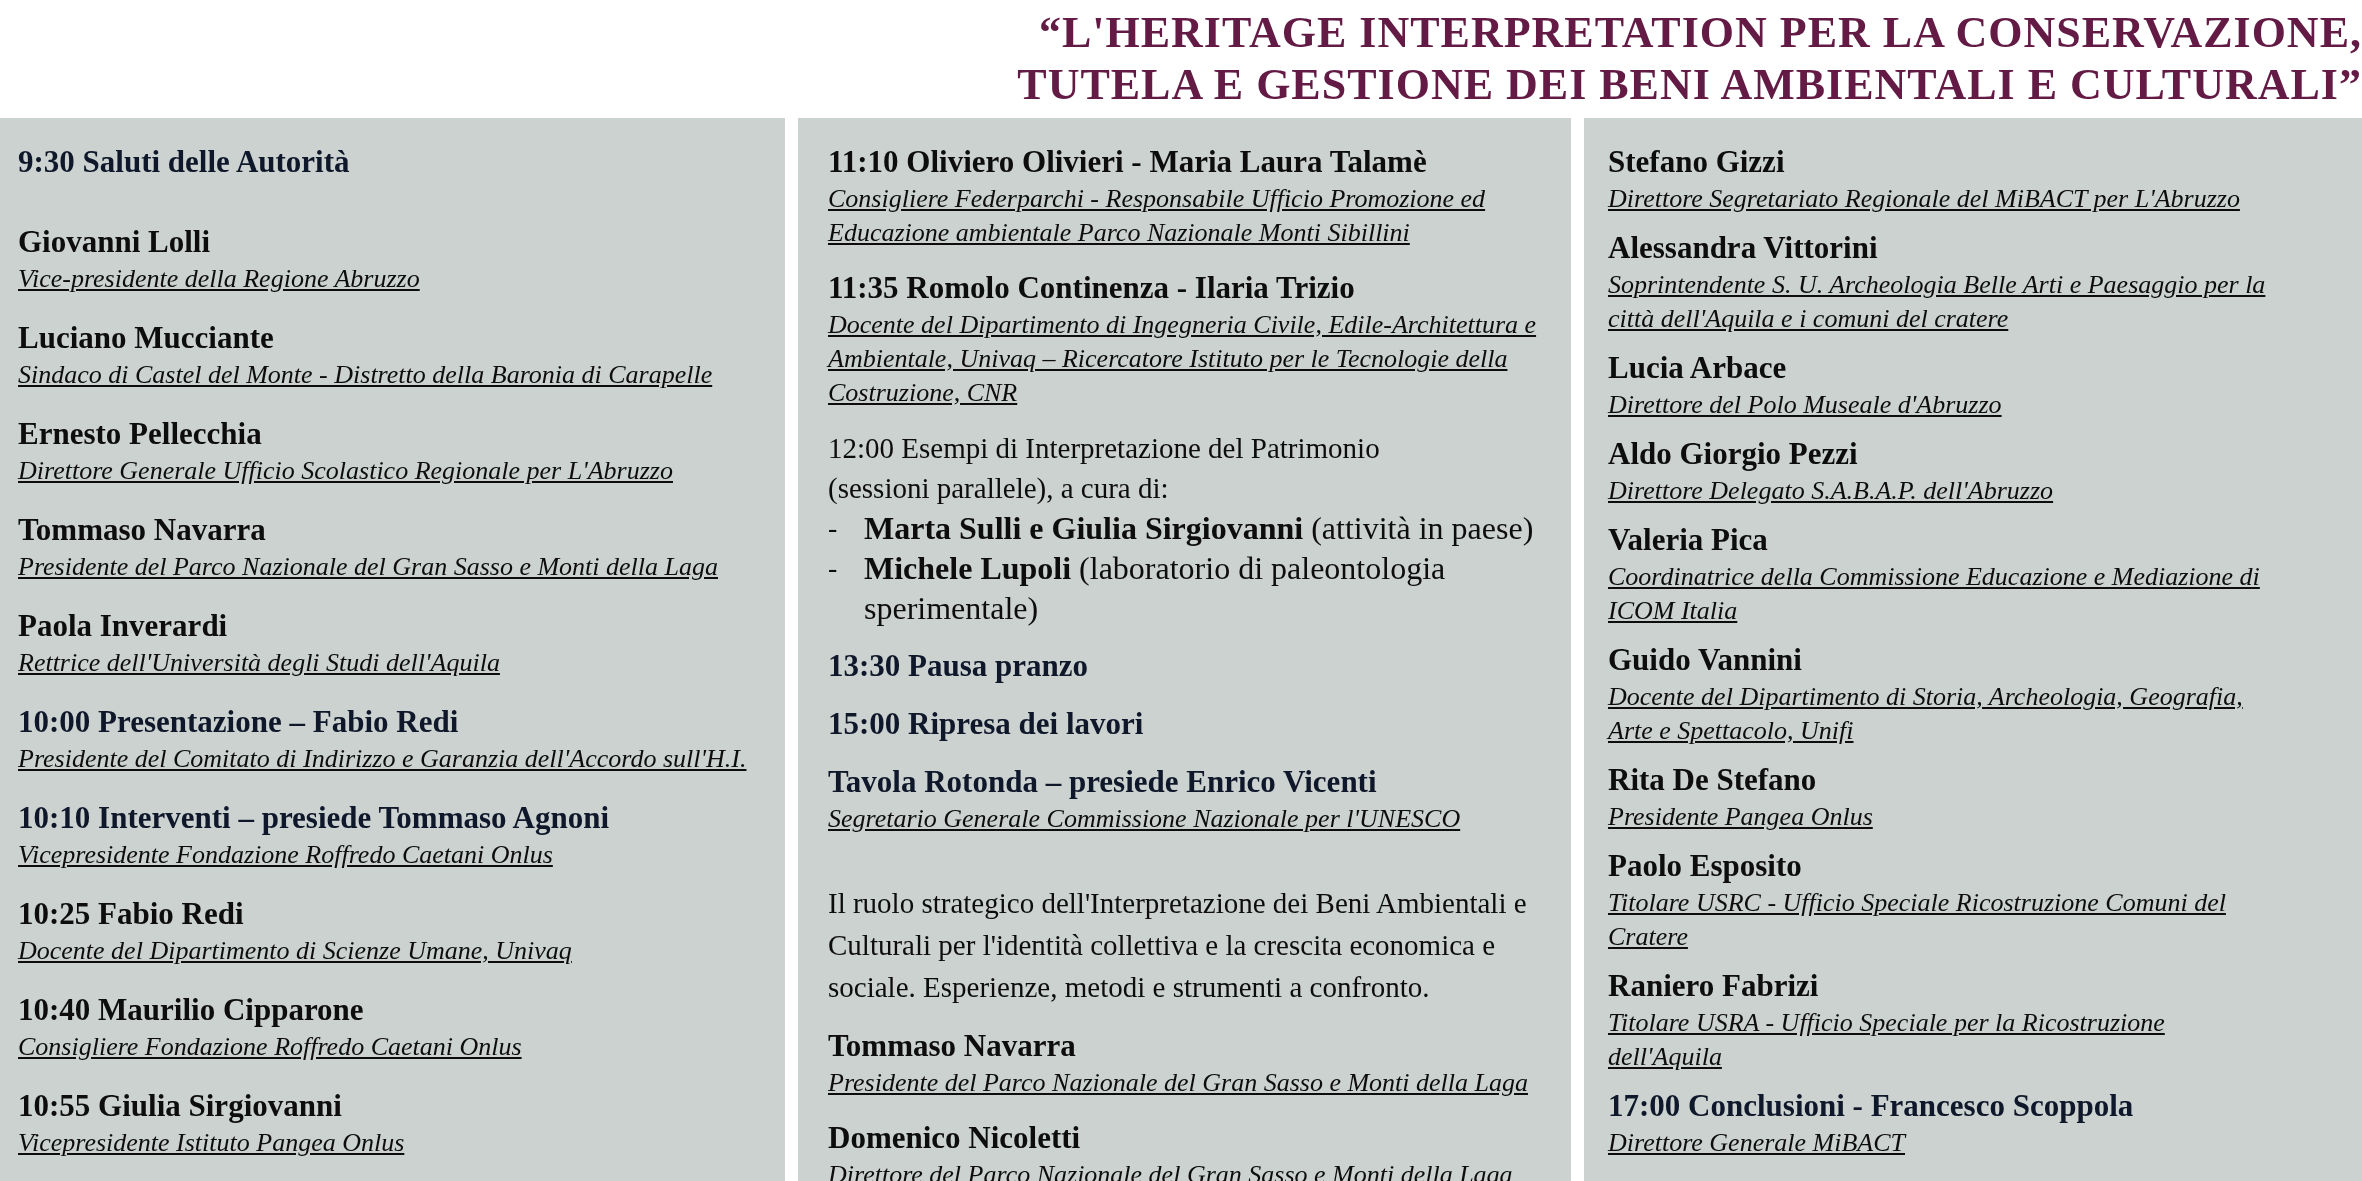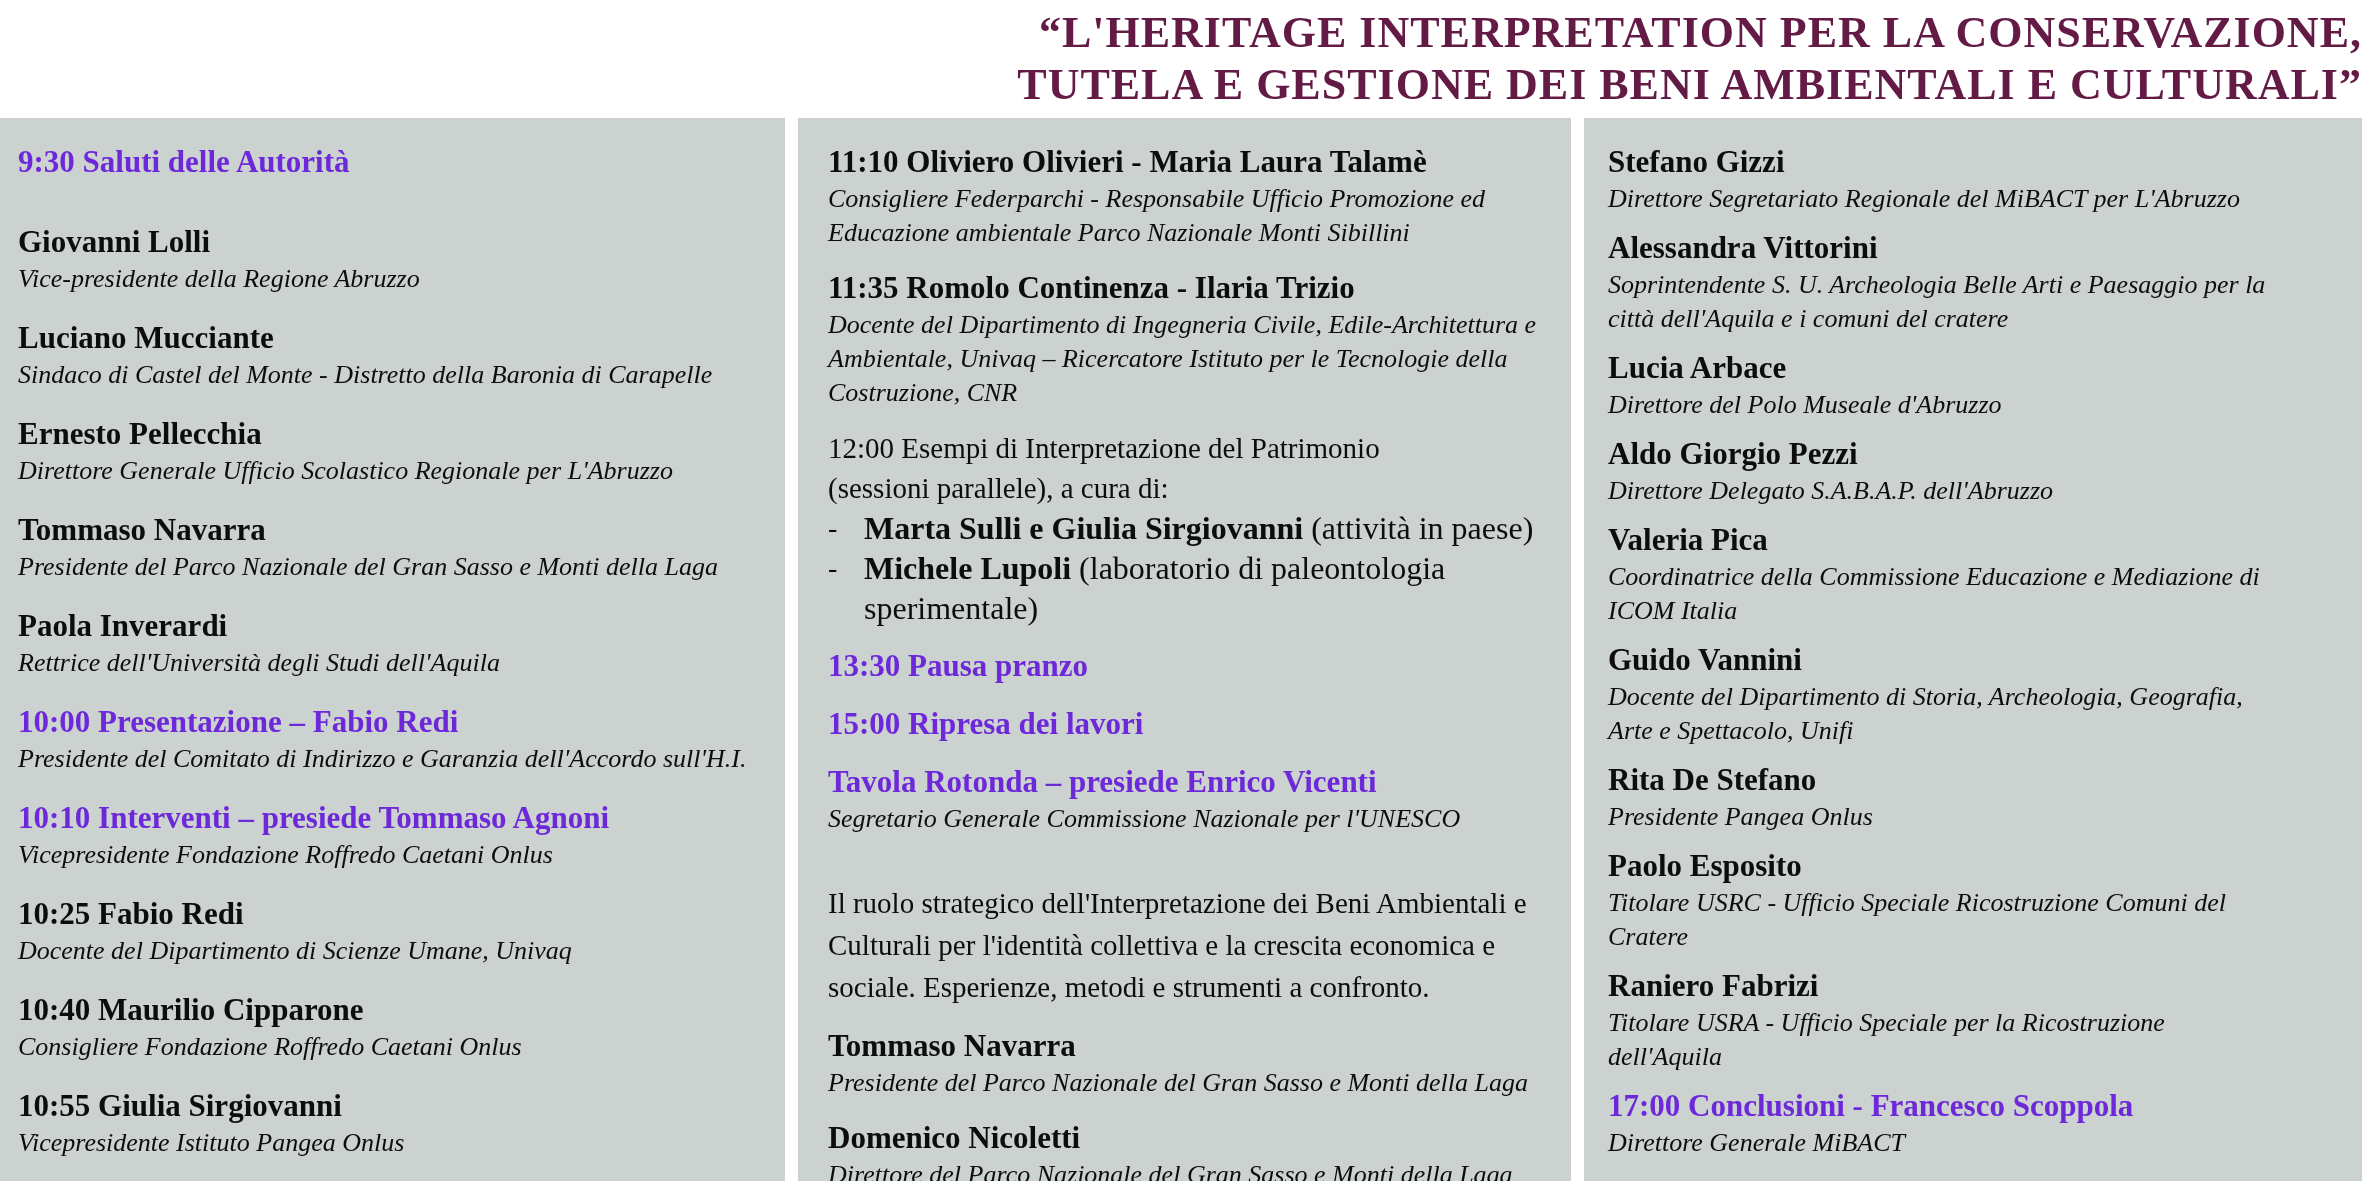--- a/index.html
+++ b/index.html
@@ -17,23 +17,23 @@
     height:1063px;background:#ffffff;
   }
   .col{background:#cbd2d0;overflow:hidden;box-sizing:border-box;}
   .col.c1{padding:24px 20px 0 18px;}
   .col.c2{padding:24px 26px 0 30px;}
   .col.c3{padding:24px 80px 0 24px;}
   .item{margin-bottom:22px;}
   .c2 .item{margin-bottom:18px;}
   .c3 .item{margin-bottom:12px;}
   .item.gap-lg{margin-bottom:40px;}
-  .session{color:#6d28d9;font-weight:bold;font-size:31px;line-height:40px;}
+  .session{color:#0f172a;font-weight:bold;font-size:31px;line-height:40px;}
   .name{font-weight:bold;font-size:31px;line-height:40px;}
-  .role{font-style:italic;font-size:26px;line-height:34px;}
+  .role{font-style:italic;font-size:26px;line-height:34px;text-decoration:underline;}
   .para{font-size:29px;line-height:40px;}
   .intro{max-width:650px;}
   .bullet-row{display:flex;}
   .bullet-dash{flex:0 0 36px;font-size:28px;line-height:40px;}
   .bullet-text{font-size:32px;line-height:40px;}
   .bullet-text .blead{font-weight:bold;}
   .desc{font-size:29px;line-height:42px;margin-top:46px;}
 </style>
 </head>
 <body>

